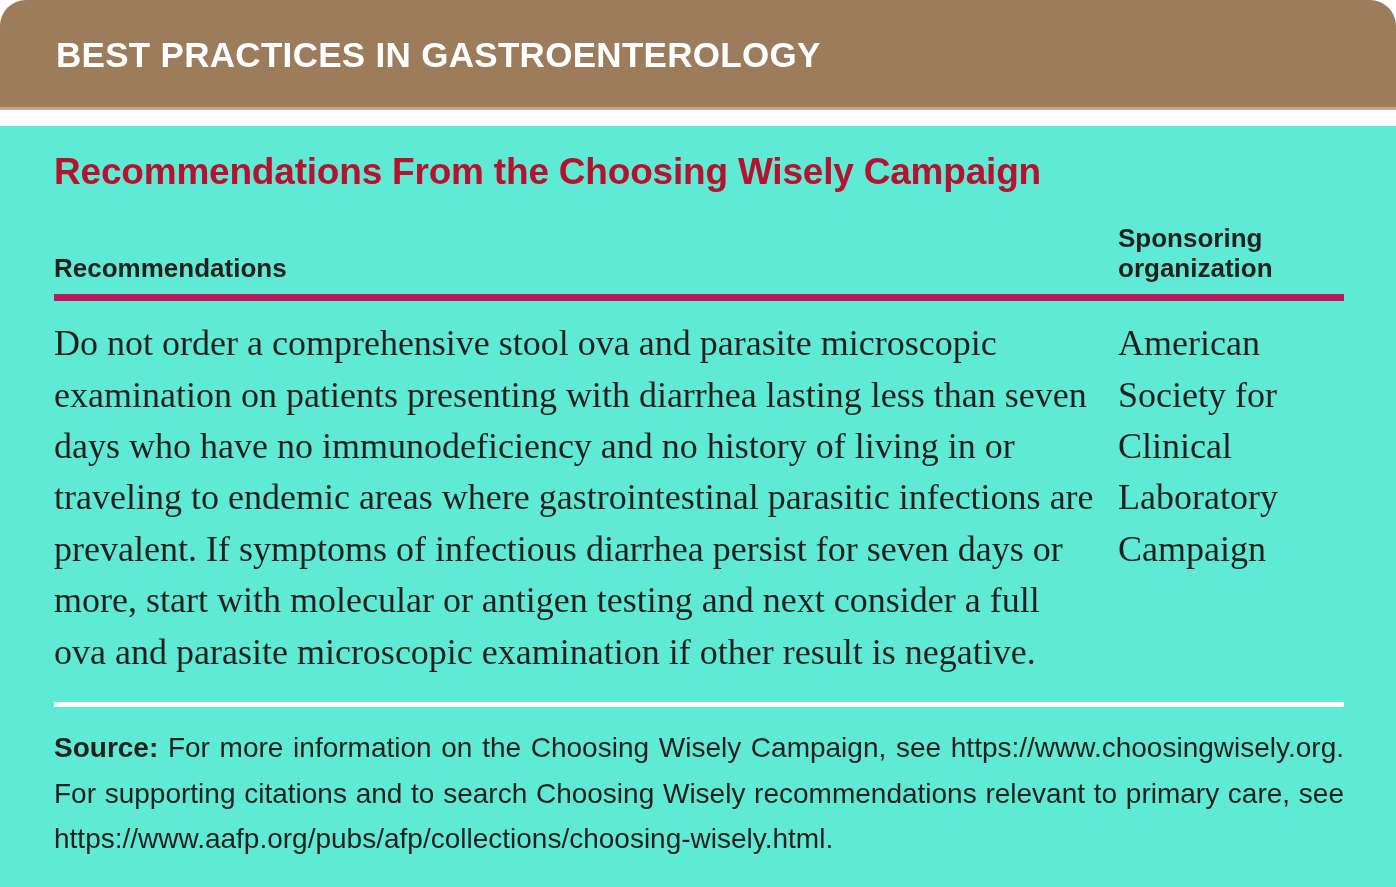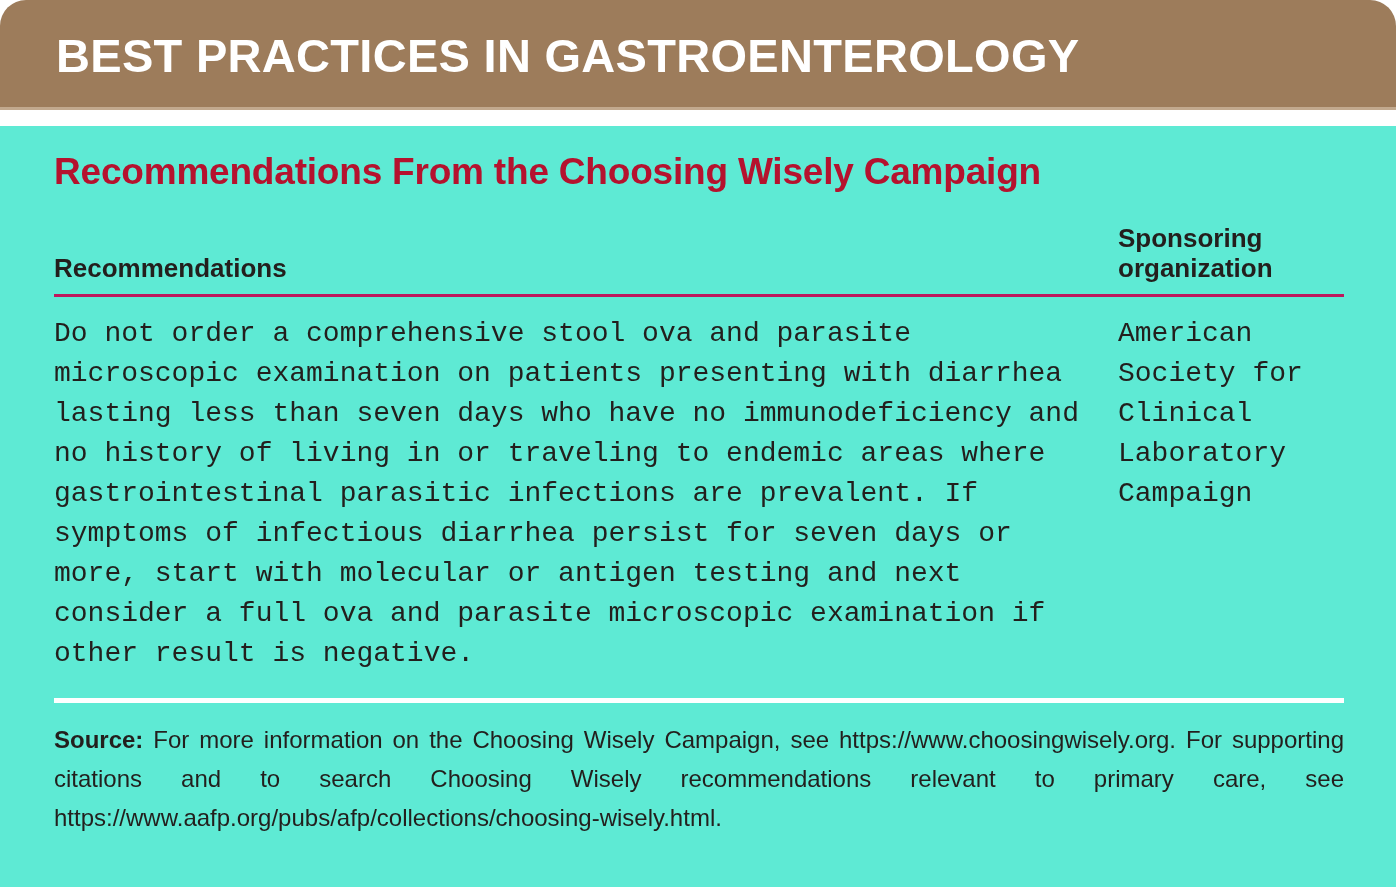--- a/index.html
+++ b/index.html
@@ -40,21 +40,21 @@
     left: 0; right: 0; bottom: 0;
     height: 3px;
     background: #c2a98e;
   }
   .banner-title {
     position: absolute;
     left: 56px;
     top: 50%;
     transform: translateY(-50%);
     color: #ffffff;
-    font-size: 47px;
+    font-size: 35px;
     font-weight: bold;
     letter-spacing: 0.3px;
     white-space: nowrap;
     font-family: "Liberation Sans", sans-serif;
     font-stretch: condensed;
   }
 
   
   .card {
     position: absolute;
@@ -99,48 +99,48 @@
 
   .rec-table th {
     text-align: left;
     vertical-align: bottom;
     padding: 0 0 10px 0;
     font-size: 26px;
     font-weight: bold;
     color: #231f1d;
     line-height: 1.18;
     font-family: "Liberation Sans", sans-serif;
-    border-bottom: 3px solid #be185d;
+    border-bottom: 7px solid #be185d;
   }
   .rec-table th.org-head {
     padding-left: 24px;
   }
 
   .rec-table td {
     vertical-align: top;
     padding: 17px 0 0 0;
-    font-size: 28px;
+    font-size: 36px;
     line-height: 1.43;
     color: #231f1d;
-    font-family: Liberation Mono, monospace;
+    font-family: Liberation Serif, serif;
     font-weight: normal;
   }
   .rec-table td.org-cell {
     padding-left: 24px;
   }
 
   
   .source-sep {
     height: 5px;
     background: #ffffff;
     margin-top: 24px;
   }
   .source {
     margin-top: 18px;
-    font-size: 24px;
+    font-size: 28px;
     line-height: 1.62;
     color: #231f1d;
     text-align: justify;
     font-family: "Liberation Sans", sans-serif;
   }
   .source-label {
     font-weight: bold;
   }
 </style>
 </head>

